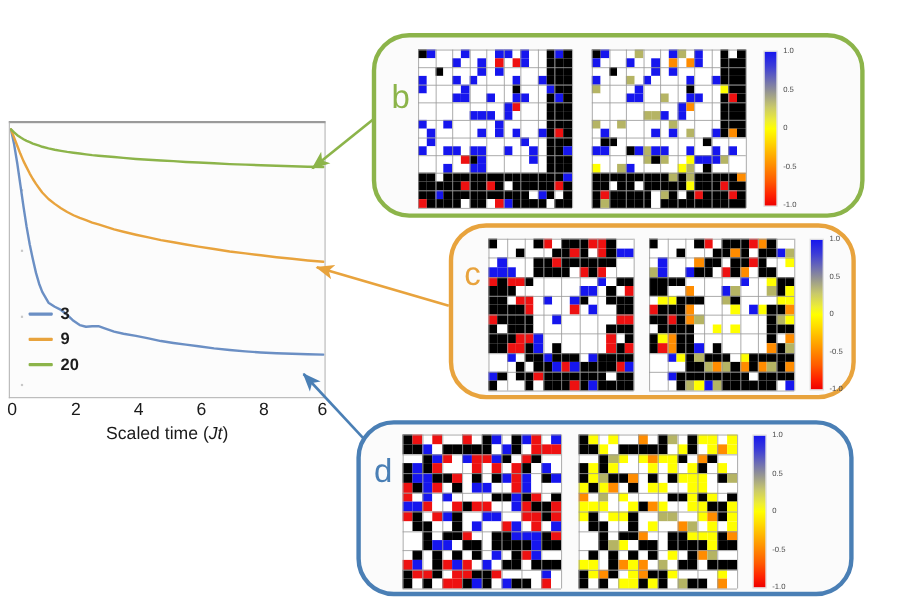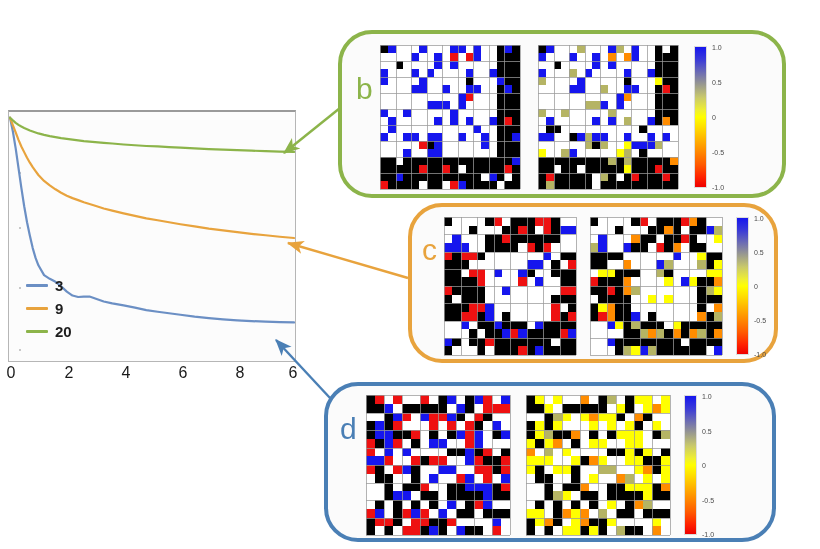--- a/index.html
+++ b/index.html
@@ -181,20 +181,21 @@
         </div>
       </div>
 
     <div class="xaxis">
       <div class="xtick-label" style="left:3px">0</div>
       <div class="xtick-label" style="left:61px">2</div>
       <div class="xtick-label" style="left:118px">4</div>
       <div class="xtick-label" style="left:175px">6</div>
       <div class="xtick-label" style="left:232px">8</div>
       <div class="xtick-label" style="left:285px">6</div>
+      <div class="xaxis-title"><span>Scaled time (</span><span class="ital">Jt</span><span>)</span></div>
     </div>
   </div>
 
   <svg class="arrows">
     <defs>
       <marker id="mk-green" markerWidth="8" markerHeight="8" refX="6.5" refY="4" orient="auto">
         <path d="M7,4 L0,1.2 L1.8,4 L0,6.8 Z" fill="#8cb44a"></path>
       </marker>
       <marker id="mk-orange" markerWidth="8" markerHeight="8" refX="6.5" refY="4" orient="auto">
         <path d="M7,4 L0,1.2 L1.8,4 L0,6.8 Z" fill="#e8a33d"></path>

